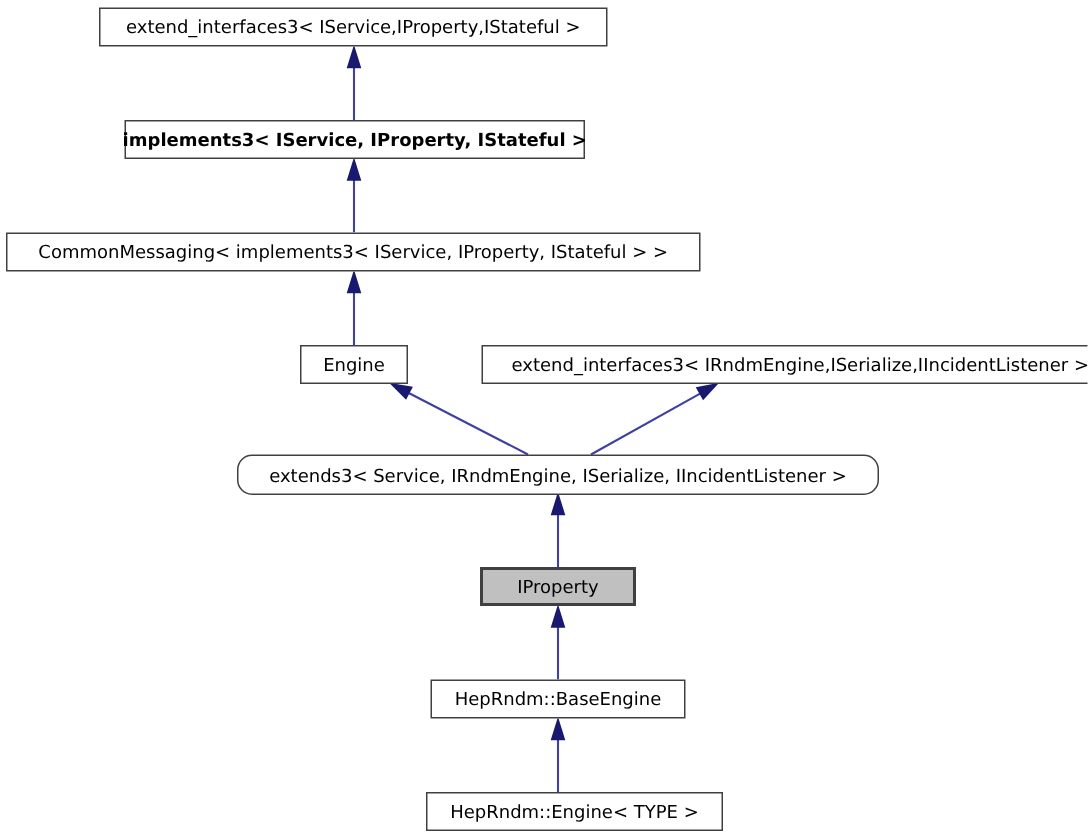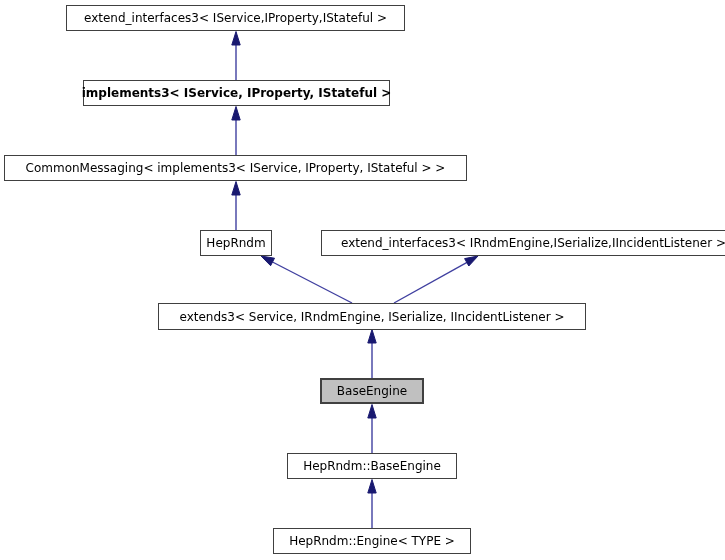--- a/index.html
+++ b/index.html
@@ -84,25 +84,25 @@
       <polygon points="372,479.5 367.8,493 376.2,493"></polygon>
     </g>
   </svg>
 
   <div class="node" style="left:66px; top:5px; width:339px; height:26px;">extend_interfaces3&lt; IService,IProperty,IStateful &gt;</div>
 
   <div class="node" style="left:83px; top:80px; width:307px; height:26px;font-weight:bold;">implements3&lt; IService, IProperty, IStateful &gt;</div>
 
   <div class="node" style="left:4px; top:155px; width:463px; height:26px;text-align:right;">CommonMessaging&lt; implements3&lt; IService, IProperty, IStateful &gt; &gt;</div>
 
-  <div class="node" style="left:200px; top:230px; width:72px; height:26px;">HepRndm</div>
+  <div class="node" style="left:200px; top:230px; width:72px; height:26px;">Engine</div>
 
   <div class="node" style="left:296px; top:230px; width:425px; height:26px;margin-left:25px;">extend_interfaces3&lt; IRndmEngine,ISerialize,IIncidentListener &gt;</div>
 
-  <div class="node" style="left:158px; top:303px; width:428px; height:27px;">extends3&lt; Service, IRndmEngine, ISerialize, IIncidentListener &gt;</div>
+  <div class="node" style="left:158px; top:303px; width:428px; height:27px;border-radius:10px;">extends3&lt; Service, IRndmEngine, ISerialize, IIncidentListener &gt;</div>
 
-  <div class="node selected" style="left:320px; top:378px; width:104px; height:26px;">BaseEngine</div>
+  <div class="node selected" style="left:320px; top:378px; width:104px; height:26px;">IProperty</div>
 
   <div class="node" style="left:287px; top:453px; width:170px; height:26px;">HepRndm::BaseEngine</div>
 
-  <div class="node" style="left:273px; top:528px; width:198px; height:26px;">HepRndm::Engine&lt; TYPE &gt;</div>
+  <div class="node" style="left:284px; top:528px; width:198px; height:26px;">HepRndm::Engine&lt; TYPE &gt;</div>
 
 </div>
 
 </body></html>

